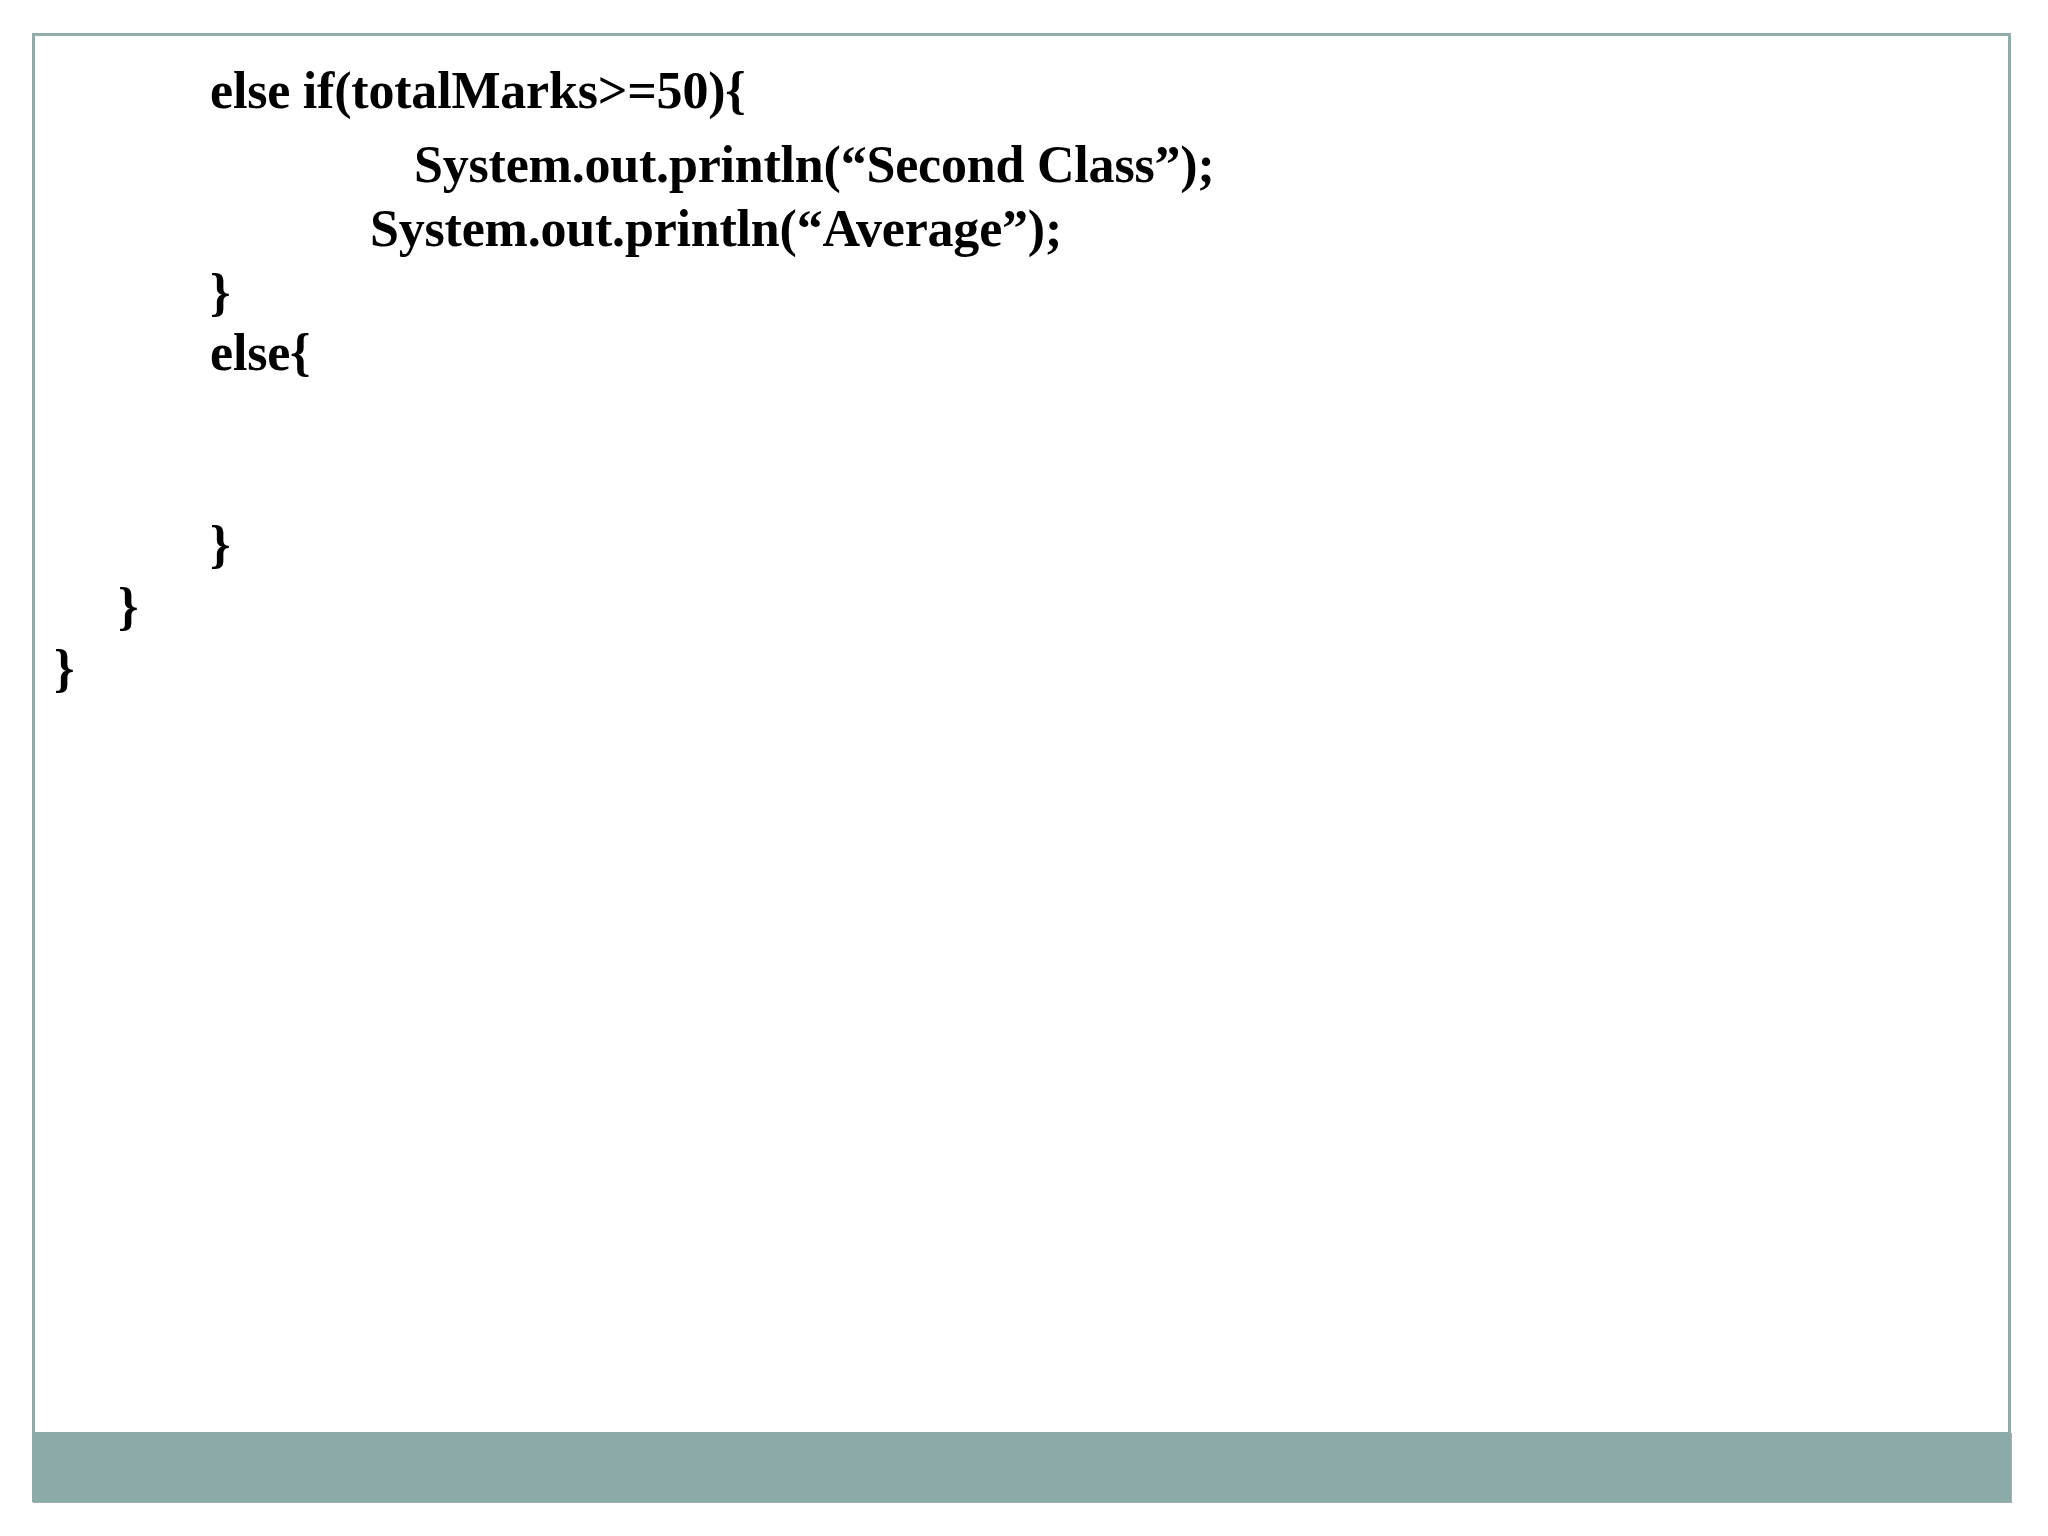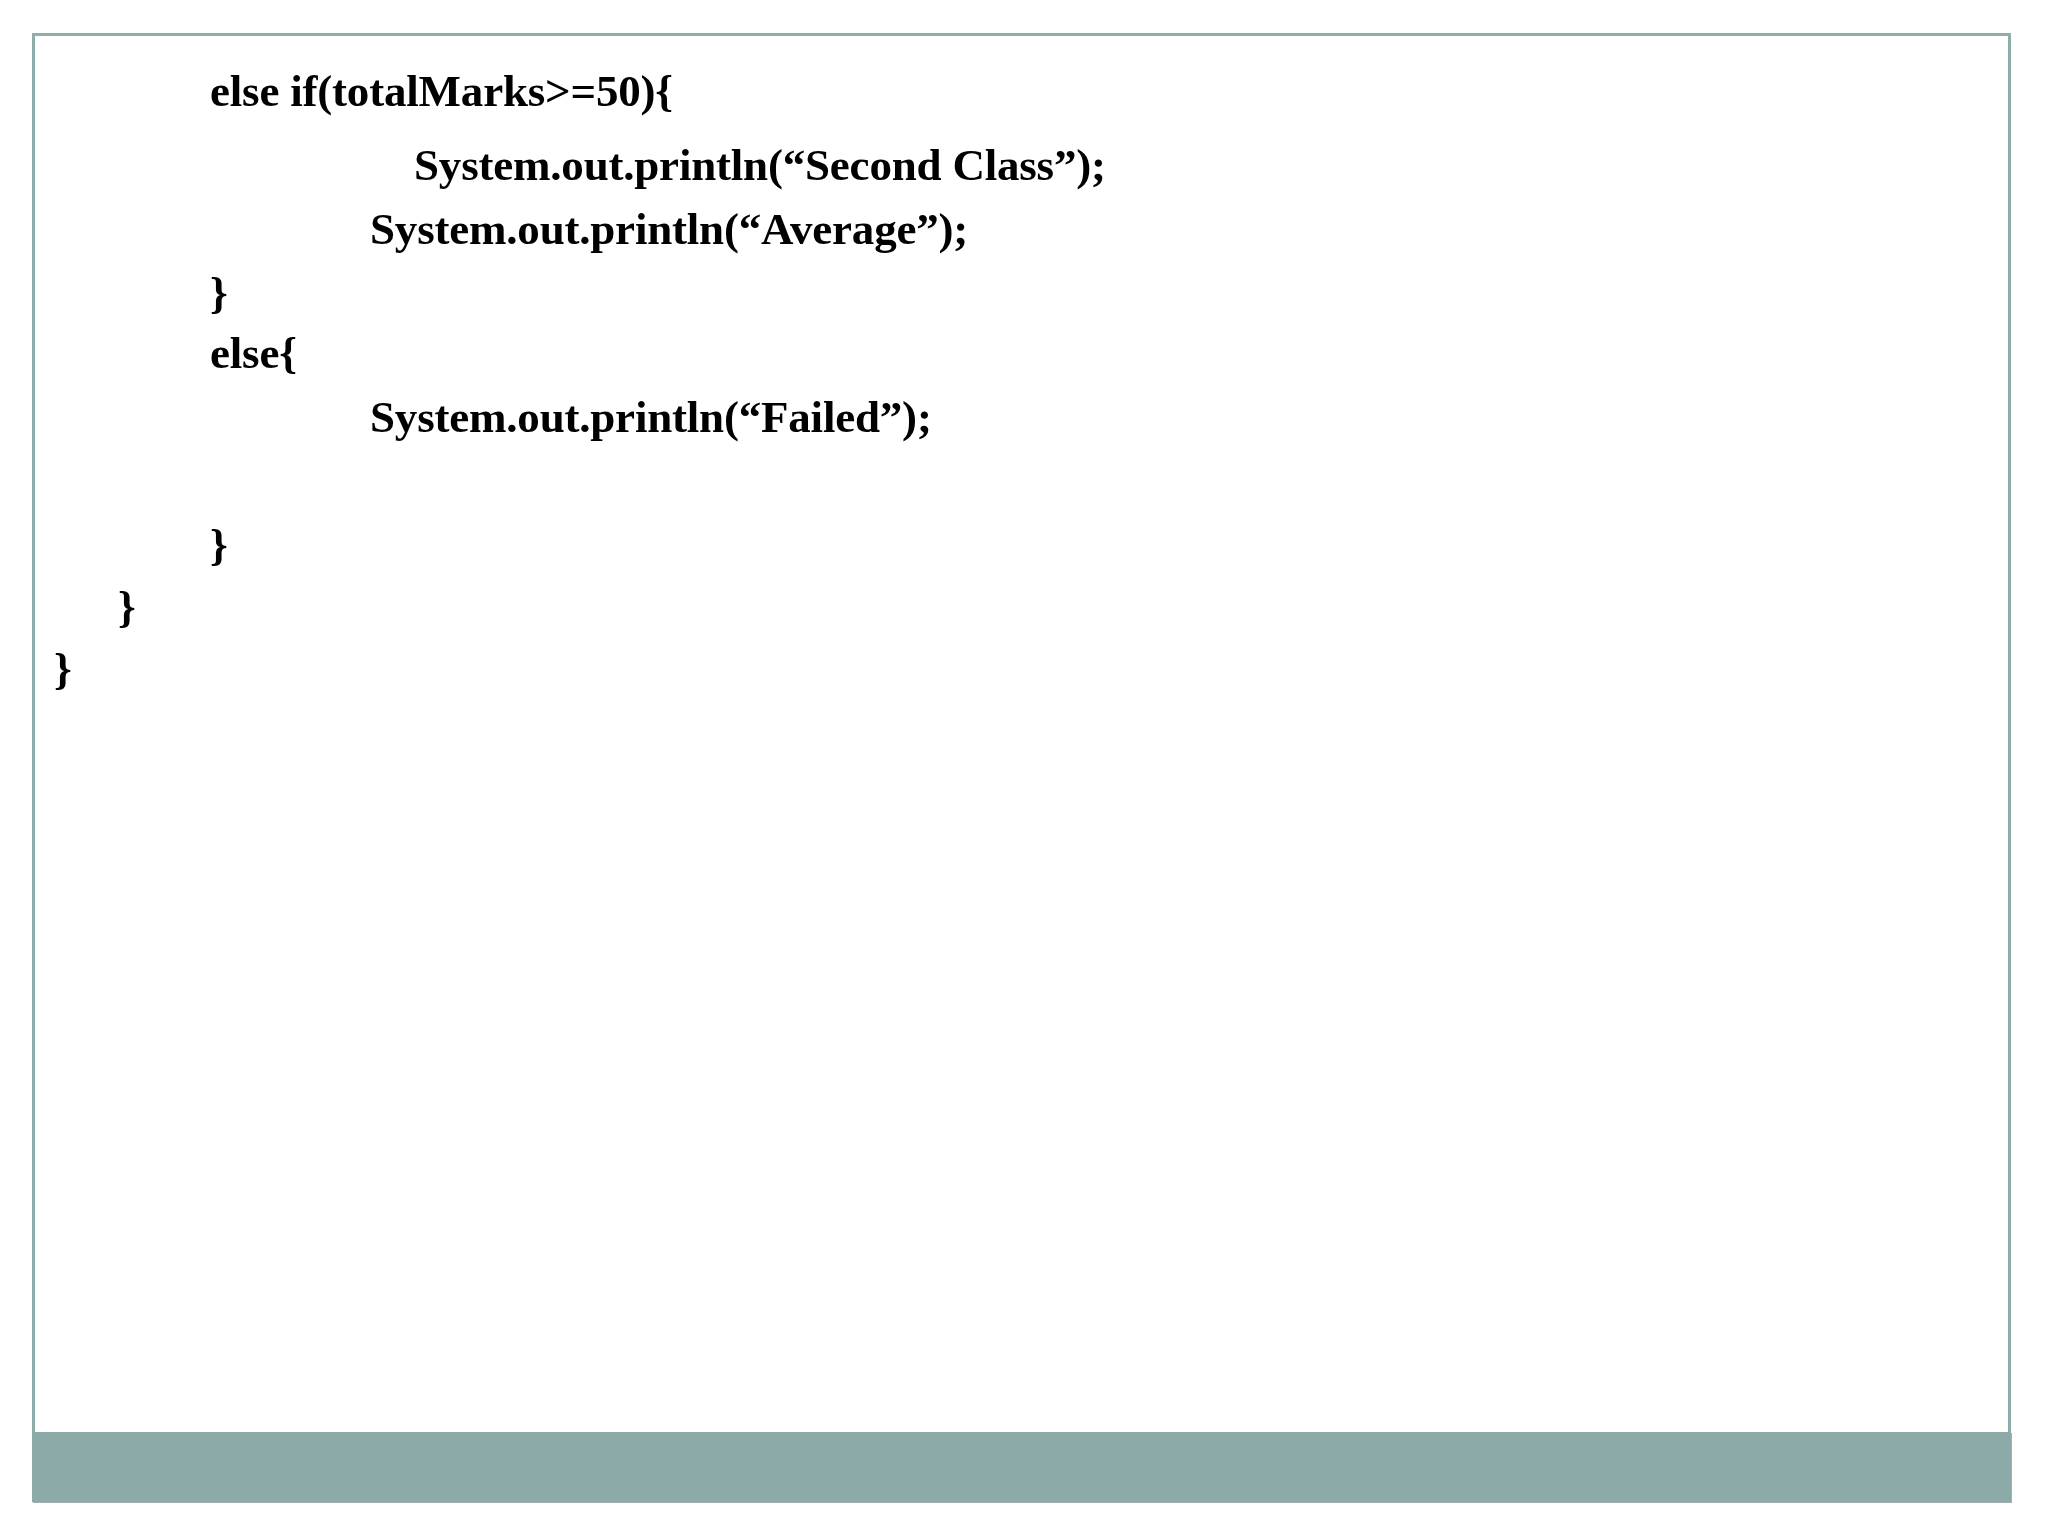--- a/index.html
+++ b/index.html
@@ -58,21 +58,21 @@
     height: 1399px;
     box-sizing: border-box;
     padding: 0;
   }
 
   .code-line {
     position: absolute;
     white-space: pre;
     font-family: "Liberation Serif", "DejaVu Serif", serif;
     font-weight: bold;
-    font-size: 45px;
+    font-size: 52px;
     line-height: 68px;
     color: #000000;
     letter-spacing: -0.2px;
   }
 
   
   .ind-0 { left: 22px; }
   .ind-1 { left: 86px; }
   .ind-2 { left: 178px; }
   .ind-3 { left: 338px; }
@@ -99,21 +99,20 @@
     <div class="code-line ind-2 row-0">else if(totalMarks&gt;=50){</div>
 
     <div class="code-line ind-3 row-1">System.out.println(“Second Class”);</div>
 
     <div class="code-line ind-3 row-2">System.out.println(“Average”);</div>
 
     <div class="code-line ind-2 row-3">}</div>
 
     <div class="code-line ind-2 row-4">else{</div>
 
-    <div class="code-line ind-3 row-5">System.out.println(“Failed”);</div>
 
 
     <div class="code-line ind-2 row-7">}</div>
 
     <div class="code-line ind-1 row-8">}</div>
 
     <div class="code-line ind-0 row-9">}</div>
 
   </div>
 

